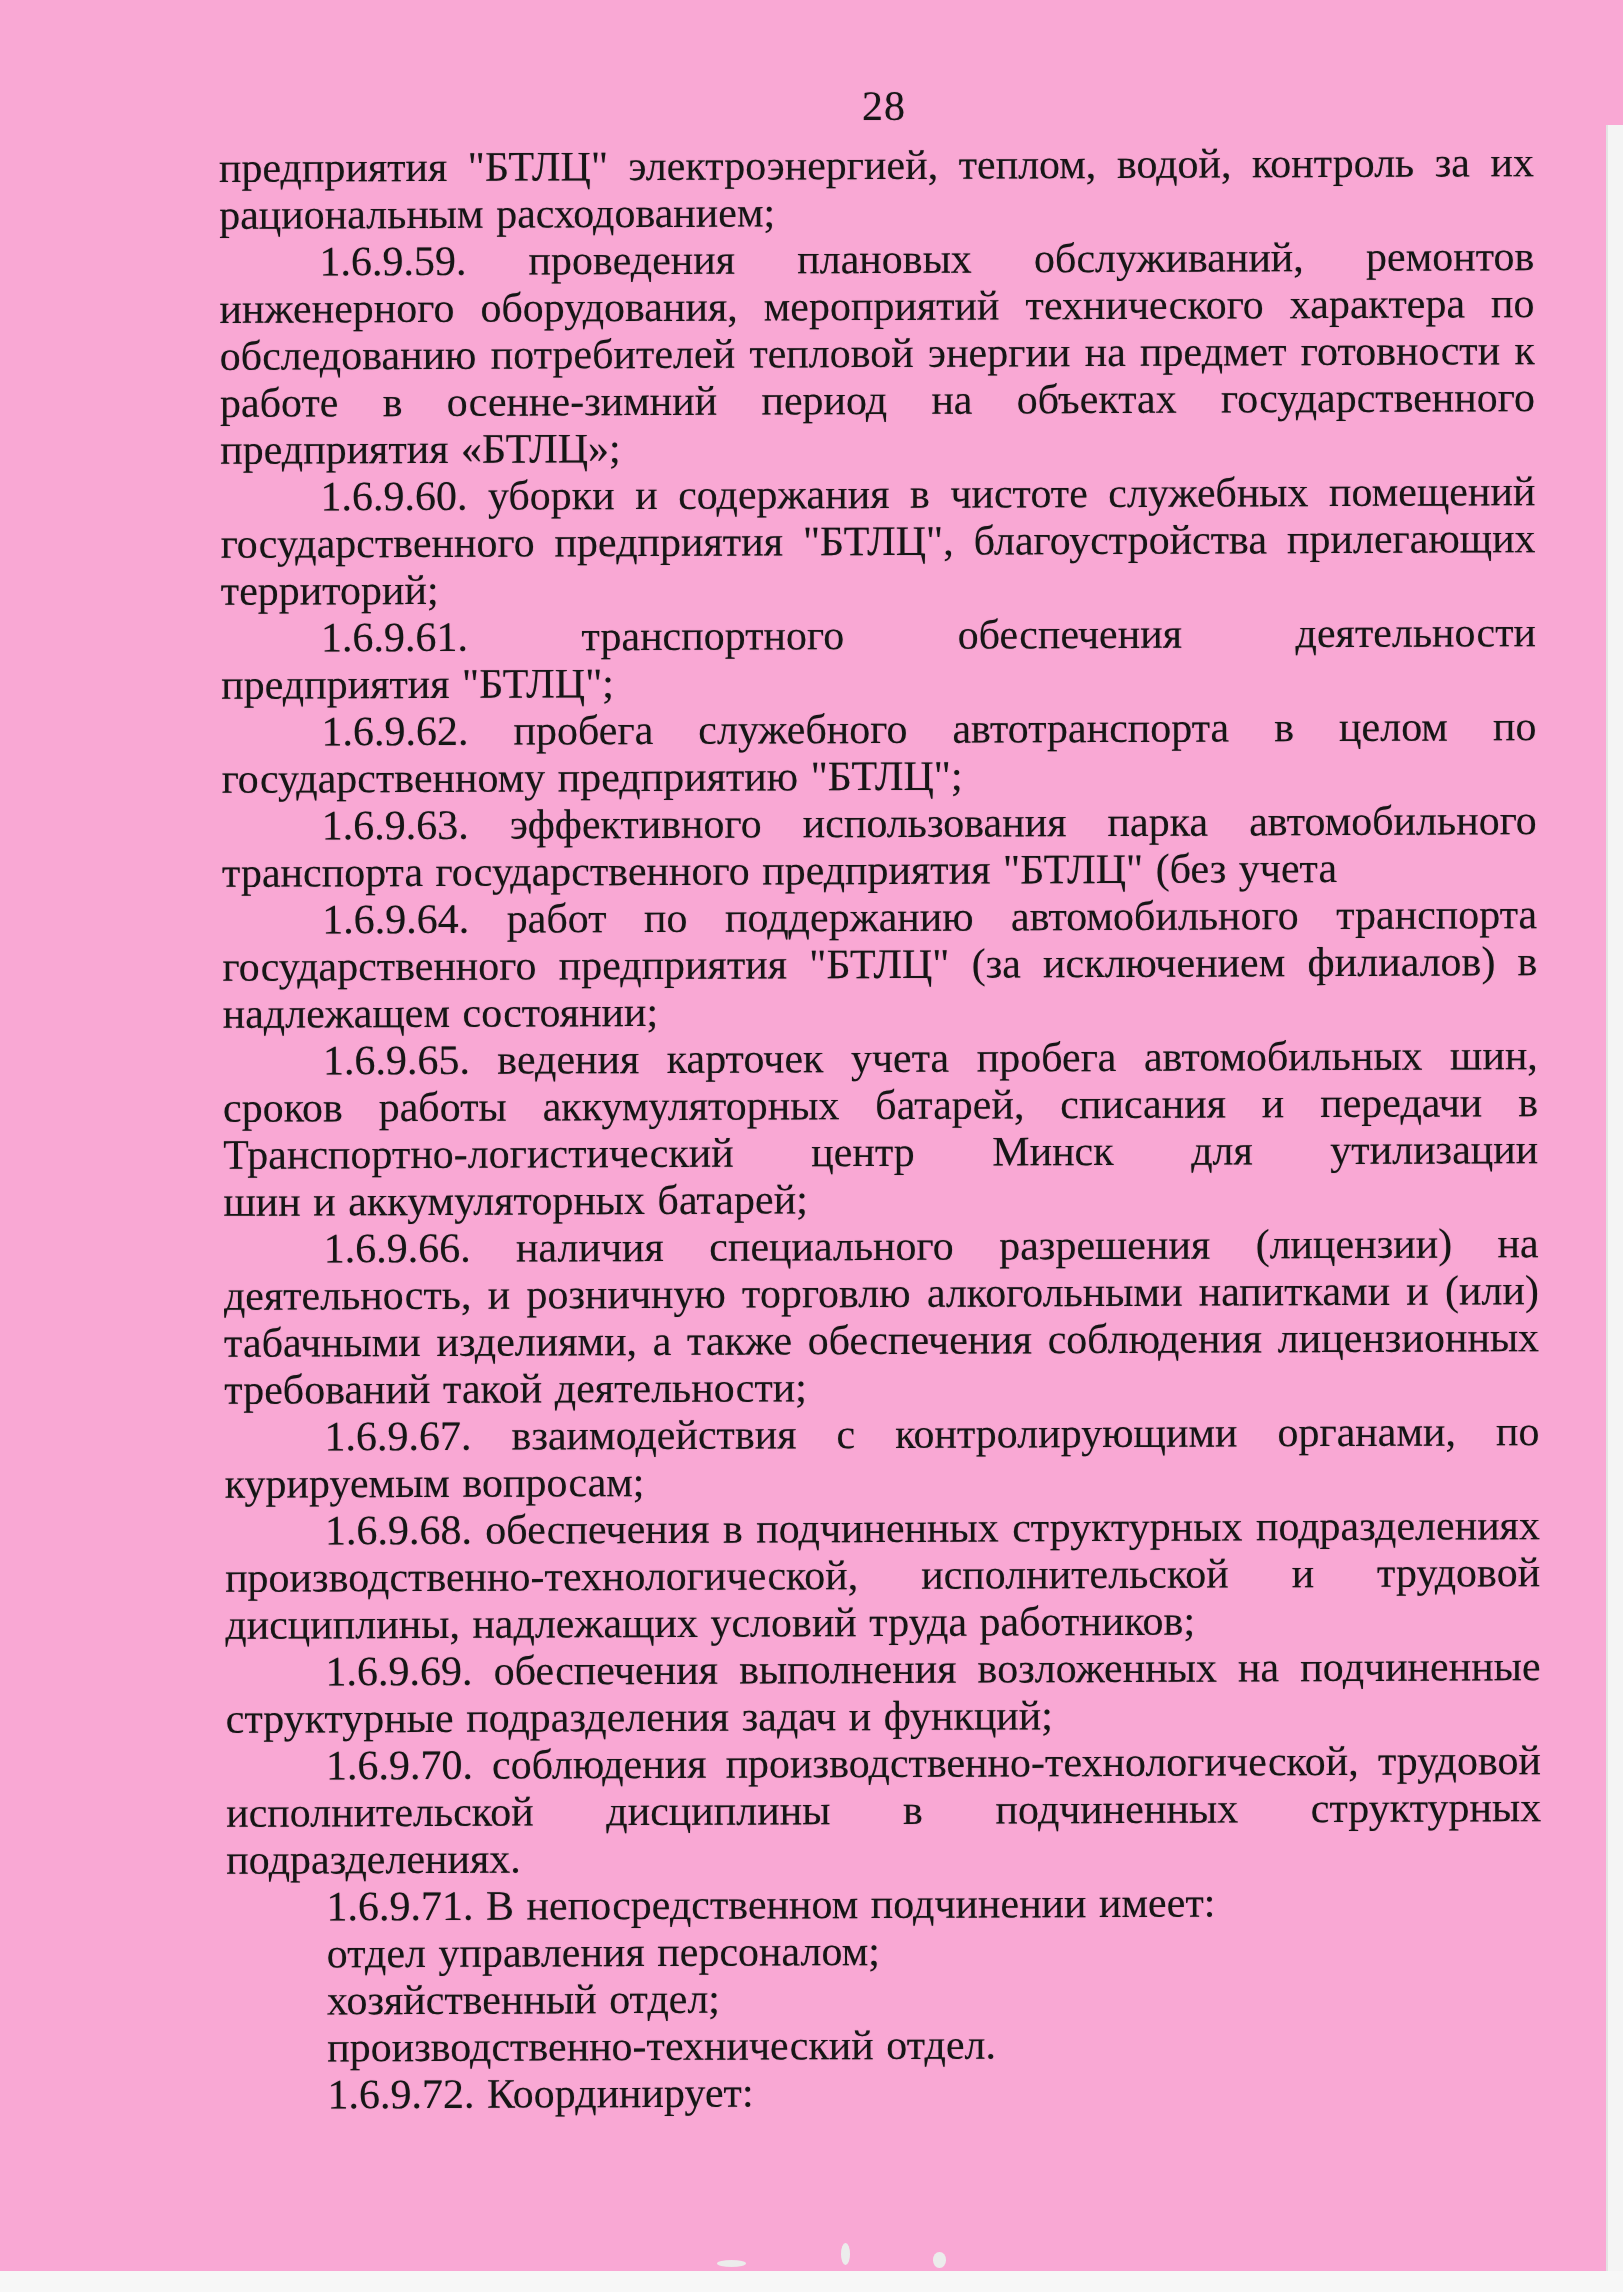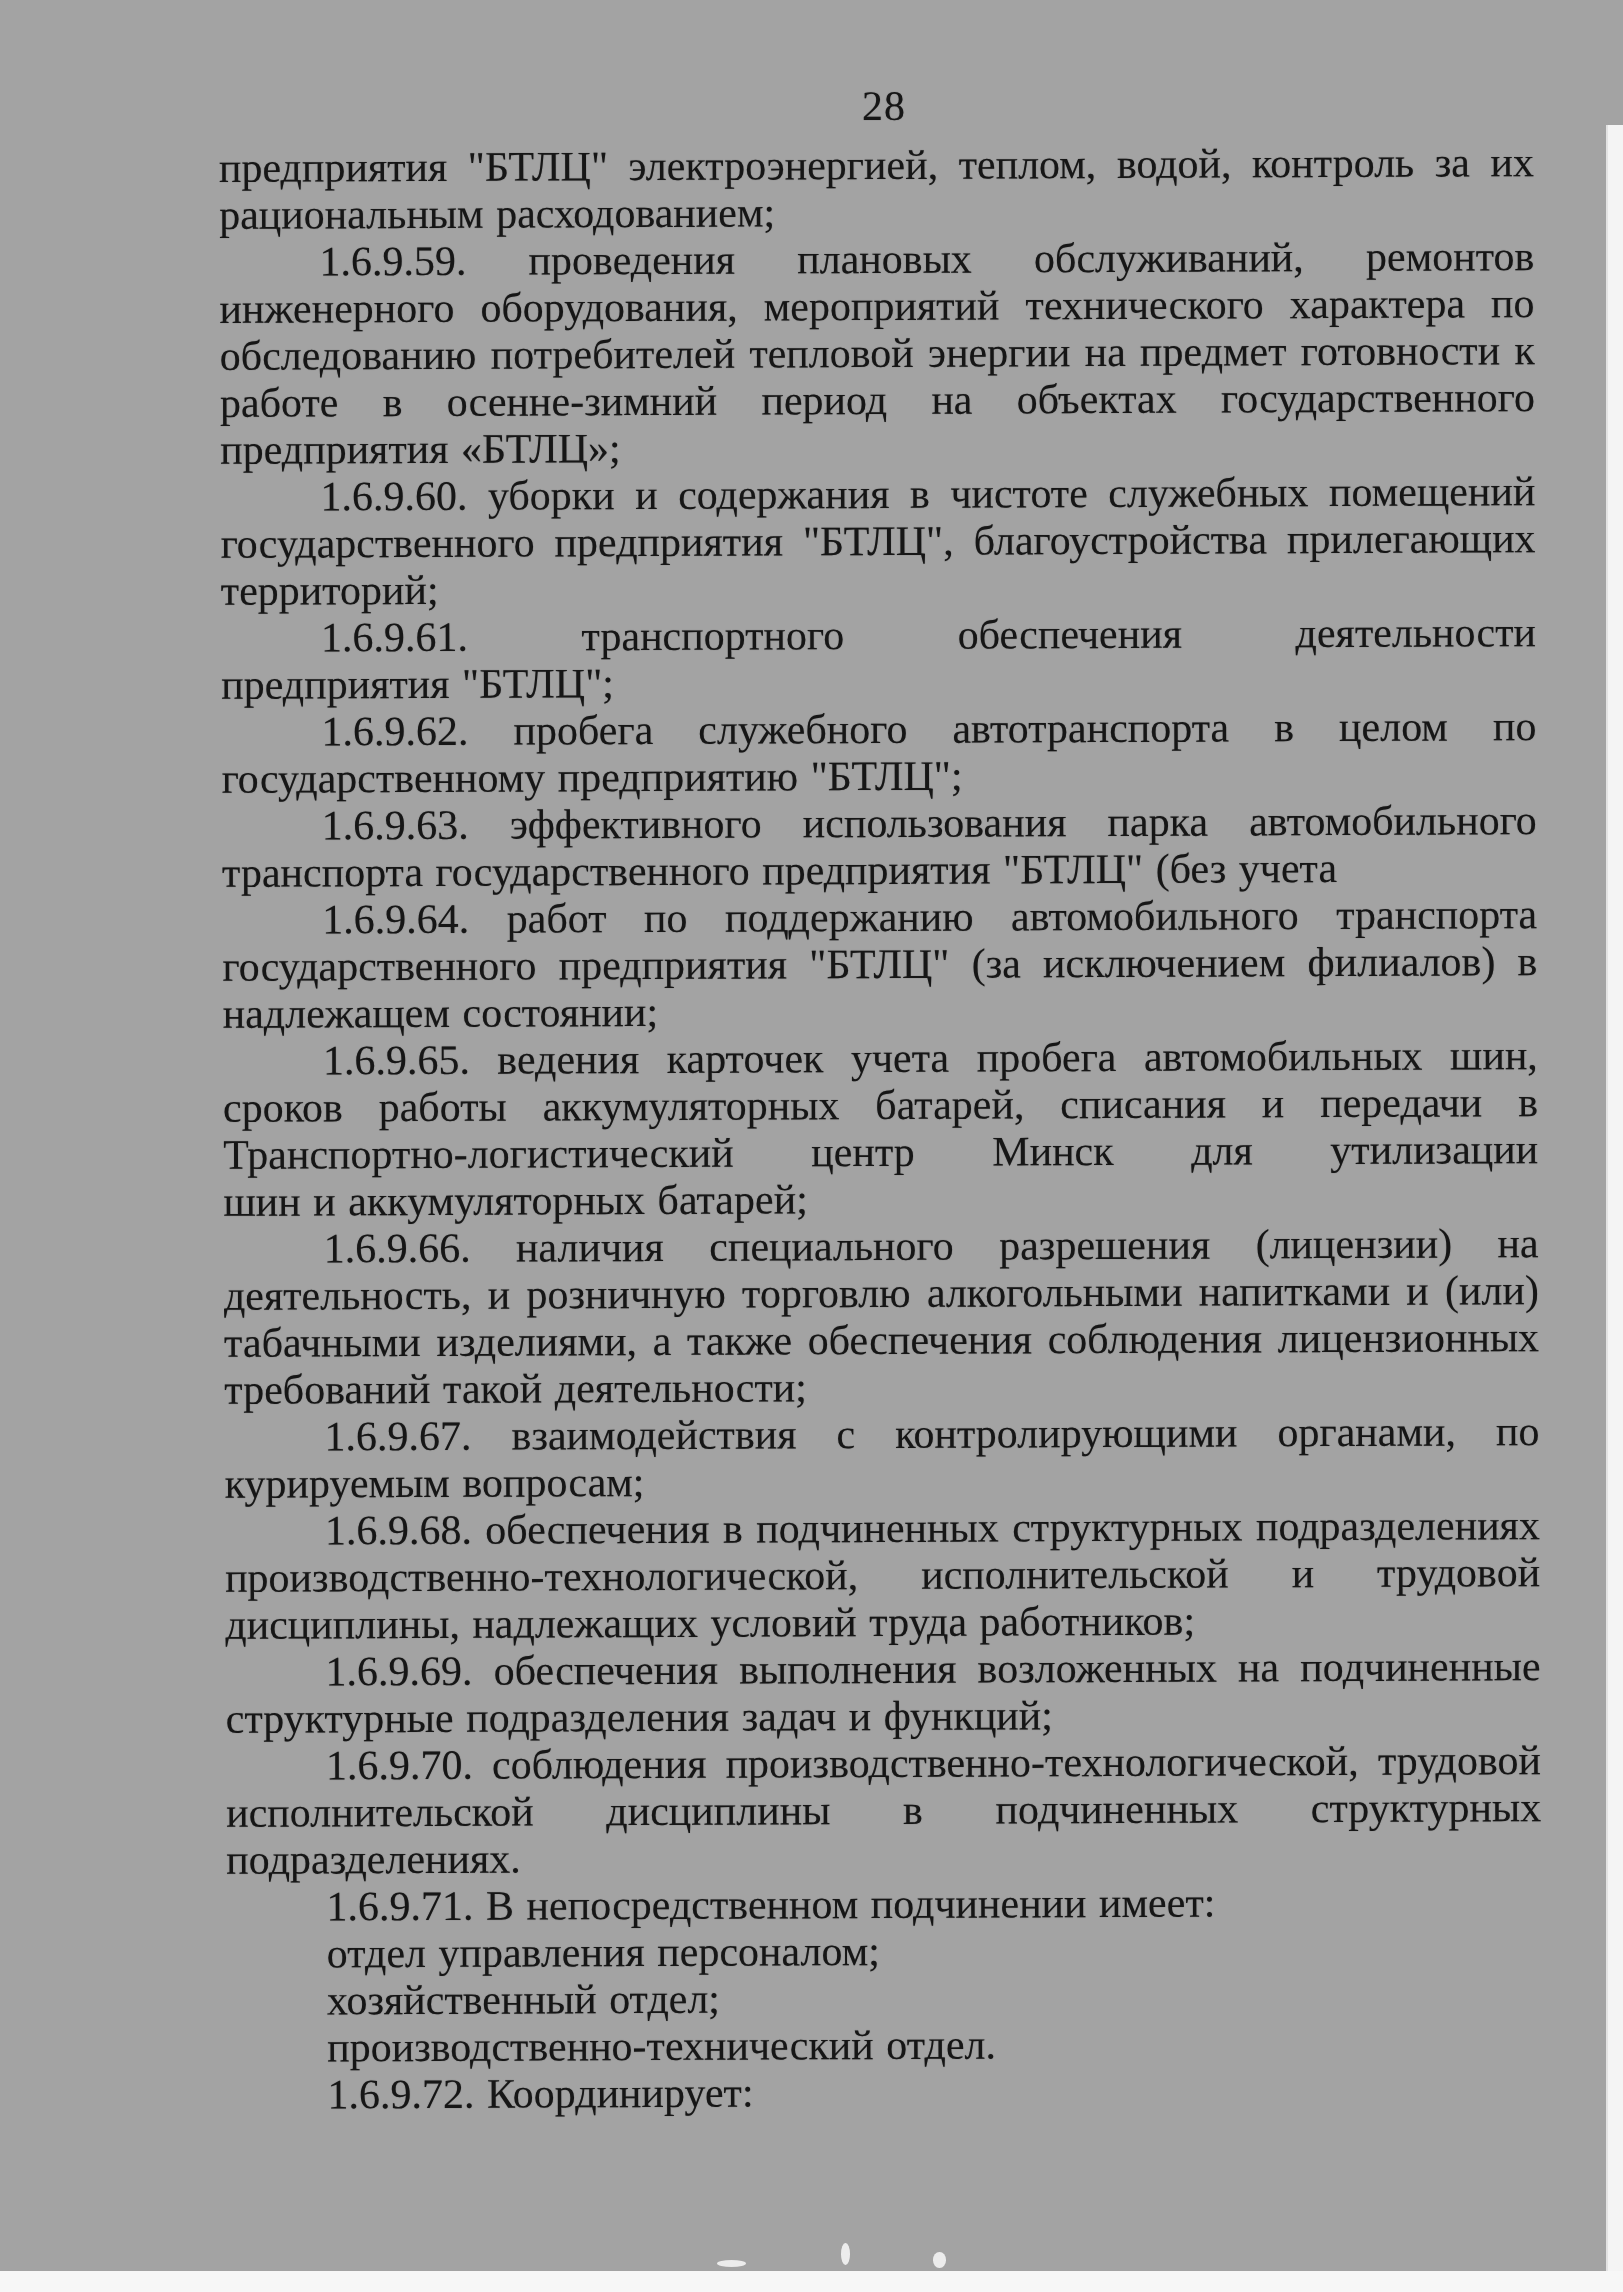--- a/index.html
+++ b/index.html
@@ -4,21 +4,21 @@
 <style>
   html, body {
     margin: 0;
     padding: 0;
     background: #e9e9e9;
   }
   .page {
     position: relative;
     width: 1623px;
     height: 2293px;
-    background: #a3a3a3;
+    background: #f9a8d4;
     overflow: hidden;
     font-family: "Liberation Serif", "DejaVu Serif", serif;
     color: #161616;
   }
   .content {
     position: absolute;
     left: 223px;
     top: 83px;
     width: 1315px;
     transform: rotate(-0.25deg);

